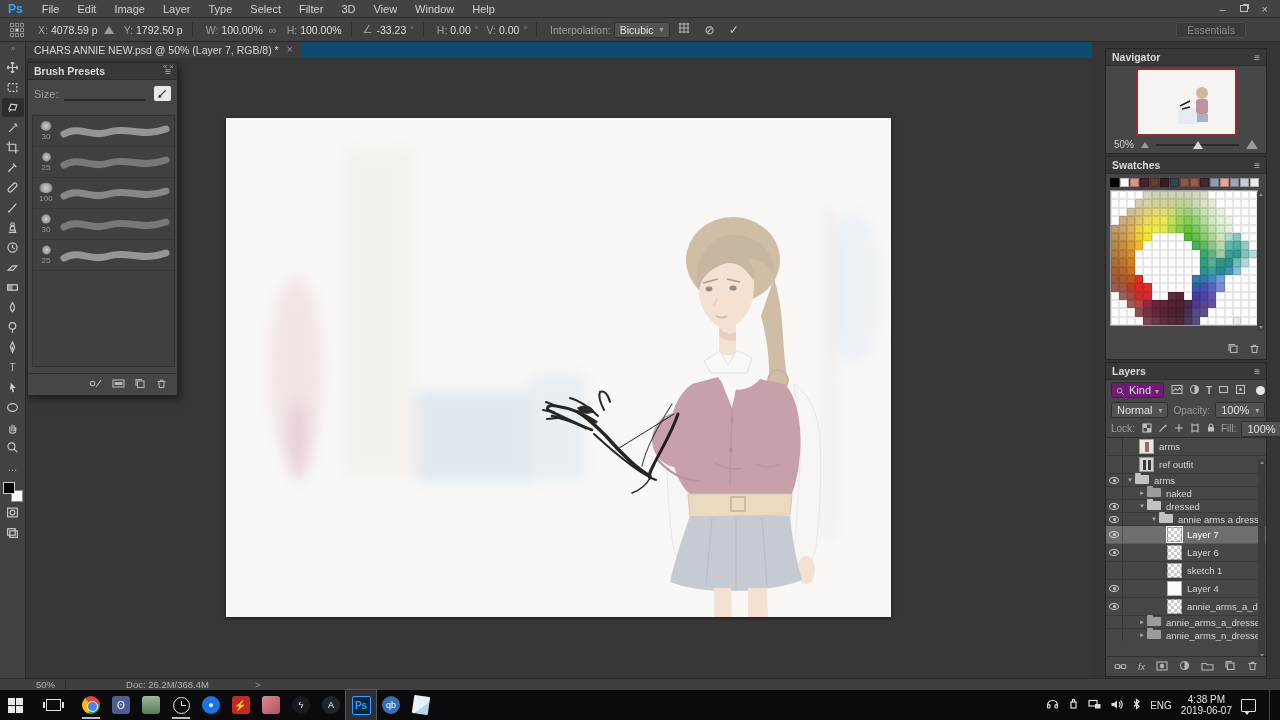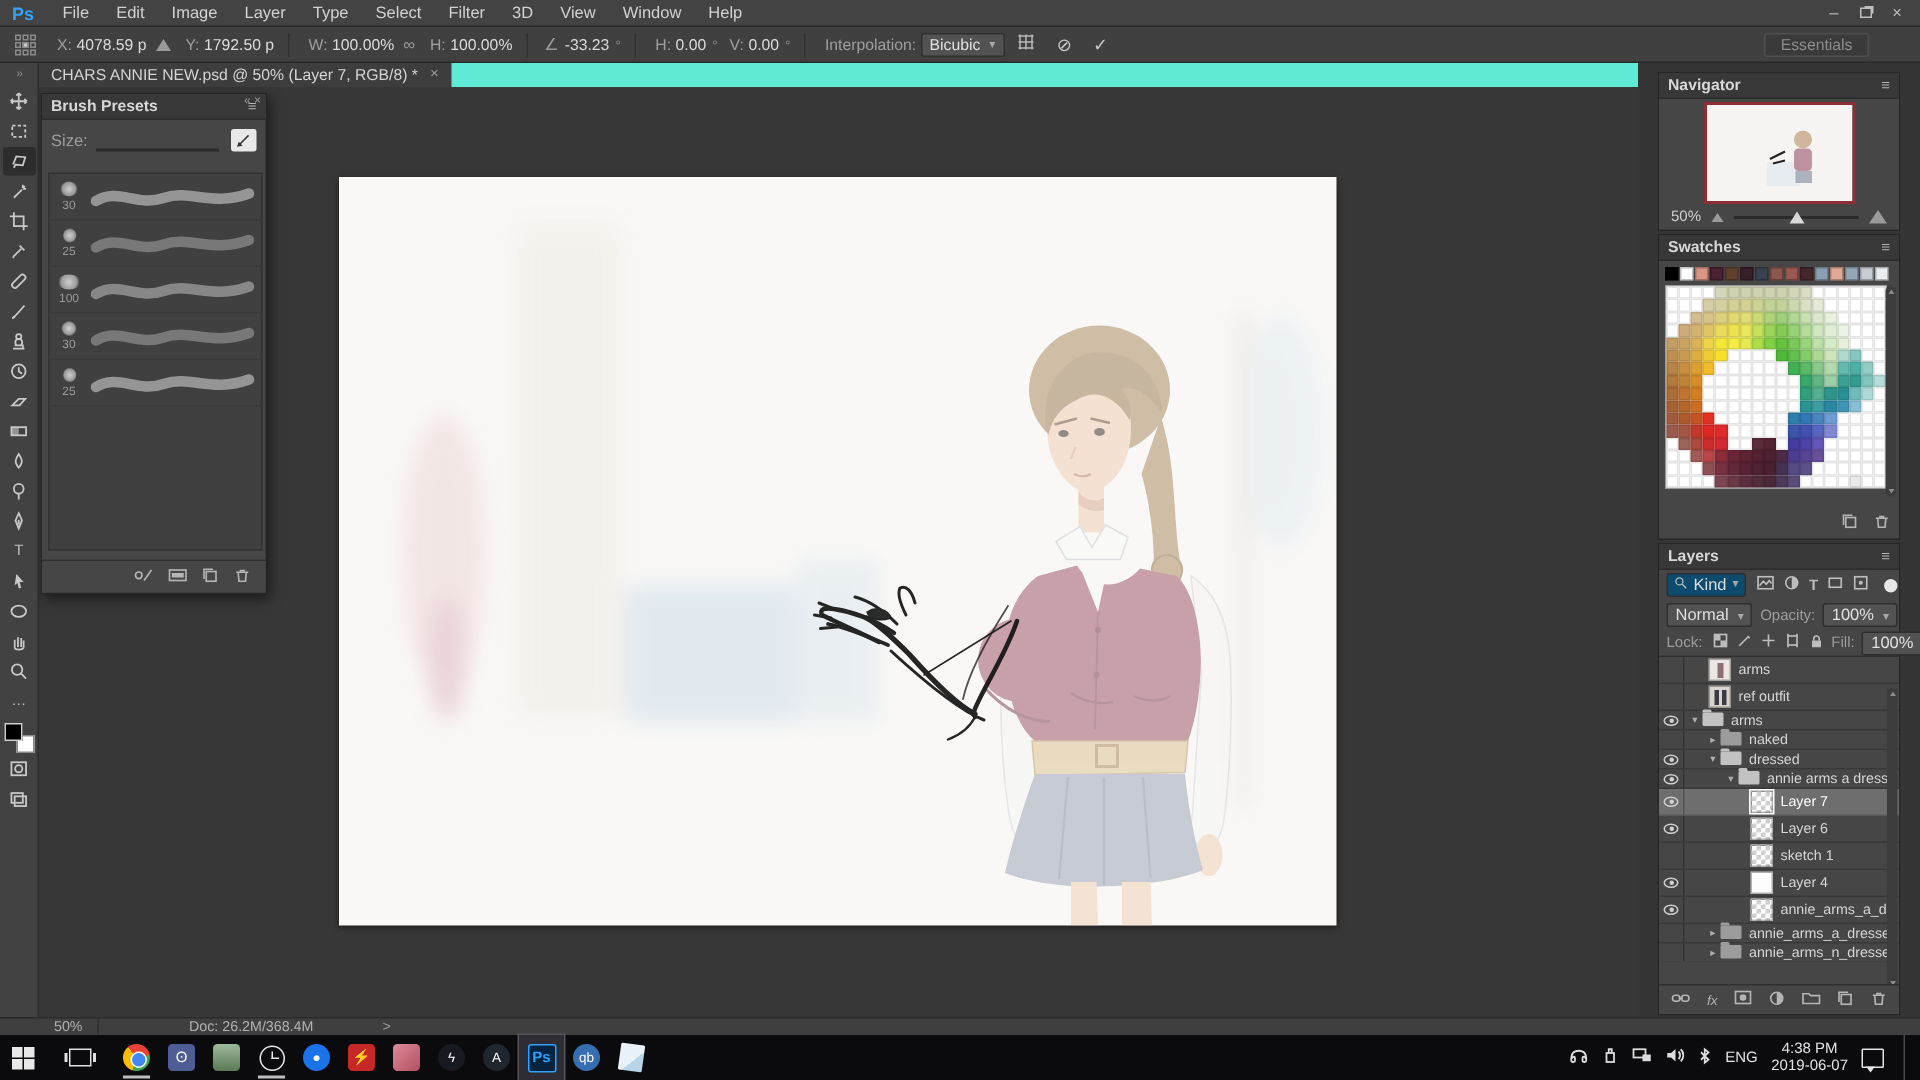--- a/index.html
+++ b/index.html
@@ -25,21 +25,21 @@
   .opt-val{color:#dcdcdc;margin-right:2px;}
   .deg{color:#8b8b8b;font-size:9px;margin:0 2px;}
   .delta{display:inline-block;width:0;height:0;border-left:5px solid transparent;border-right:5px solid transparent;border-bottom:8px solid transparent;border-bottom-color:#9a9a9a;margin:0 4px;}
   .linkicon,.angleicon{color:#9a9a9a;margin:0 4px;font-size:11px;}
   .dd{display:inline-flex;align-items:center;gap:6px;background:#525252;border:1px solid #2f2f2f;border-radius:2px;padding:1px 5px;color:#e0e0e0;}
   .dd .arrow{color:#a8a8a8;font-size:8px;}
   .optbtn{margin:0 7px;color:#c8c8c8;font-size:12px;}
   #workspace-switcher{margin-left:auto;margin-right:34px;color:#8d8d8d;border:1px solid #4e4e4e;border-radius:2px;padding:1px 10px;background:#3a3a3a;}
 
   
-  #tabbar{position:absolute;left:26px;top:42px;width:1066px;height:16px;background:#5eead4;display:flex;}
+  #tabbar{position:absolute;left:26px;top:42px;width:1066px;height:16px;background:#0c4a6e;display:flex;}
   #doc-tab{background:#3d3d3d;color:#d4d4d4;font-size:10.5px;line-height:16px;padding:0 8px;display:flex;gap:8px;align-items:center;max-width:420px;white-space:nowrap;}
   #doc-tab .close{color:#9a9a9a;font-size:10px;}
 
   
   #toolbar{position:absolute;left:0;top:42px;width:26px;height:636px;background:#424242;border-right:1px solid #2b2b2b;display:flex;flex-direction:column;align-items:center;padding-top:16px;gap:1px;}
   #toolbar .chevron{position:absolute;top:2px;left:0;width:26px;text-align:center;color:#8d8d8d;font-size:8px;}
   .tool{width:22px;height:19px;display:flex;align-items:center;justify-content:center;border-radius:2px;}
   .tool svg{display:block;}
   .tool.selected{background:#2d2d2d;}
   .tool svg *{stroke:#c9c9c9;fill:none;stroke-width:1.1;}
@@ -99,21 +99,21 @@
   #swatch-grid .cell{height:8.4px;border:0.5px solid rgba(0,0,0,.10);}
   #swatch-scroll{position:absolute;right:2px;top:34px;width:7px;height:140px;background:#3c3c3c;border-radius:3px;}
   #swatch-scroll::before,#swatch-scroll::after{content:"";position:absolute;left:1.5px;border-left:2px solid transparent;border-right:2px solid transparent;}
   #swatch-scroll::before{top:2px;border-bottom:3px solid #8a8a8a;}
   #swatch-scroll::after{bottom:2px;border-top:3px solid #8a8a8a;}
   #swatch-bottom{position:absolute;right:6px;bottom:3px;display:flex;gap:10px;}
 
   
   .lp-row{display:flex;align-items:center;padding:0 5px;gap:5px;height:20px;}
   .lp-row .lbl{color:#9d9d9d;font-size:10px;}
-  .kindbox{display:inline-flex;align-items:flex-start;gap:4px;background:#0c4a6e;border:1px solid #2f2f2f;border-radius:2px;padding:1px 4px;width:74px;color:#ddd;}
+  .kindbox{display:inline-flex;align-items:flex-end;gap:4px;background:#701a75;border:1px solid #2f2f2f;border-radius:2px;padding:1px 4px;width:74px;color:#ddd;}
   .filter-ics{display:flex;gap:6px;margin-left:2px;align-items:center;}
   .filter-ics svg *{stroke:#bdbdbd;fill:none;stroke-width:1.1;}
   .filter-ics svg .f{fill:#bdbdbd;stroke:none;}
   .toggle-circle{width:9px;height:9px;border-radius:50%;background:#e6e6e6;margin-left:4px;}
   #layer-list{height:204px;overflow:hidden;border-top:1px solid #303030;}
   .lrow{display:flex;align-items:center;height:18px;border-bottom:1px solid rgba(0,0,0,.18);padding-right:2px;}
   .lrow.grp{height:13px;}
   .lrow.sel{background:#6e6e6e;}
   .lrow.sel .lname{color:#fff;}
   .eyebox{width:17px;align-self:stretch;border-right:1px solid rgba(0,0,0,.25);display:flex;align-items:center;justify-content:center;flex:none;}

